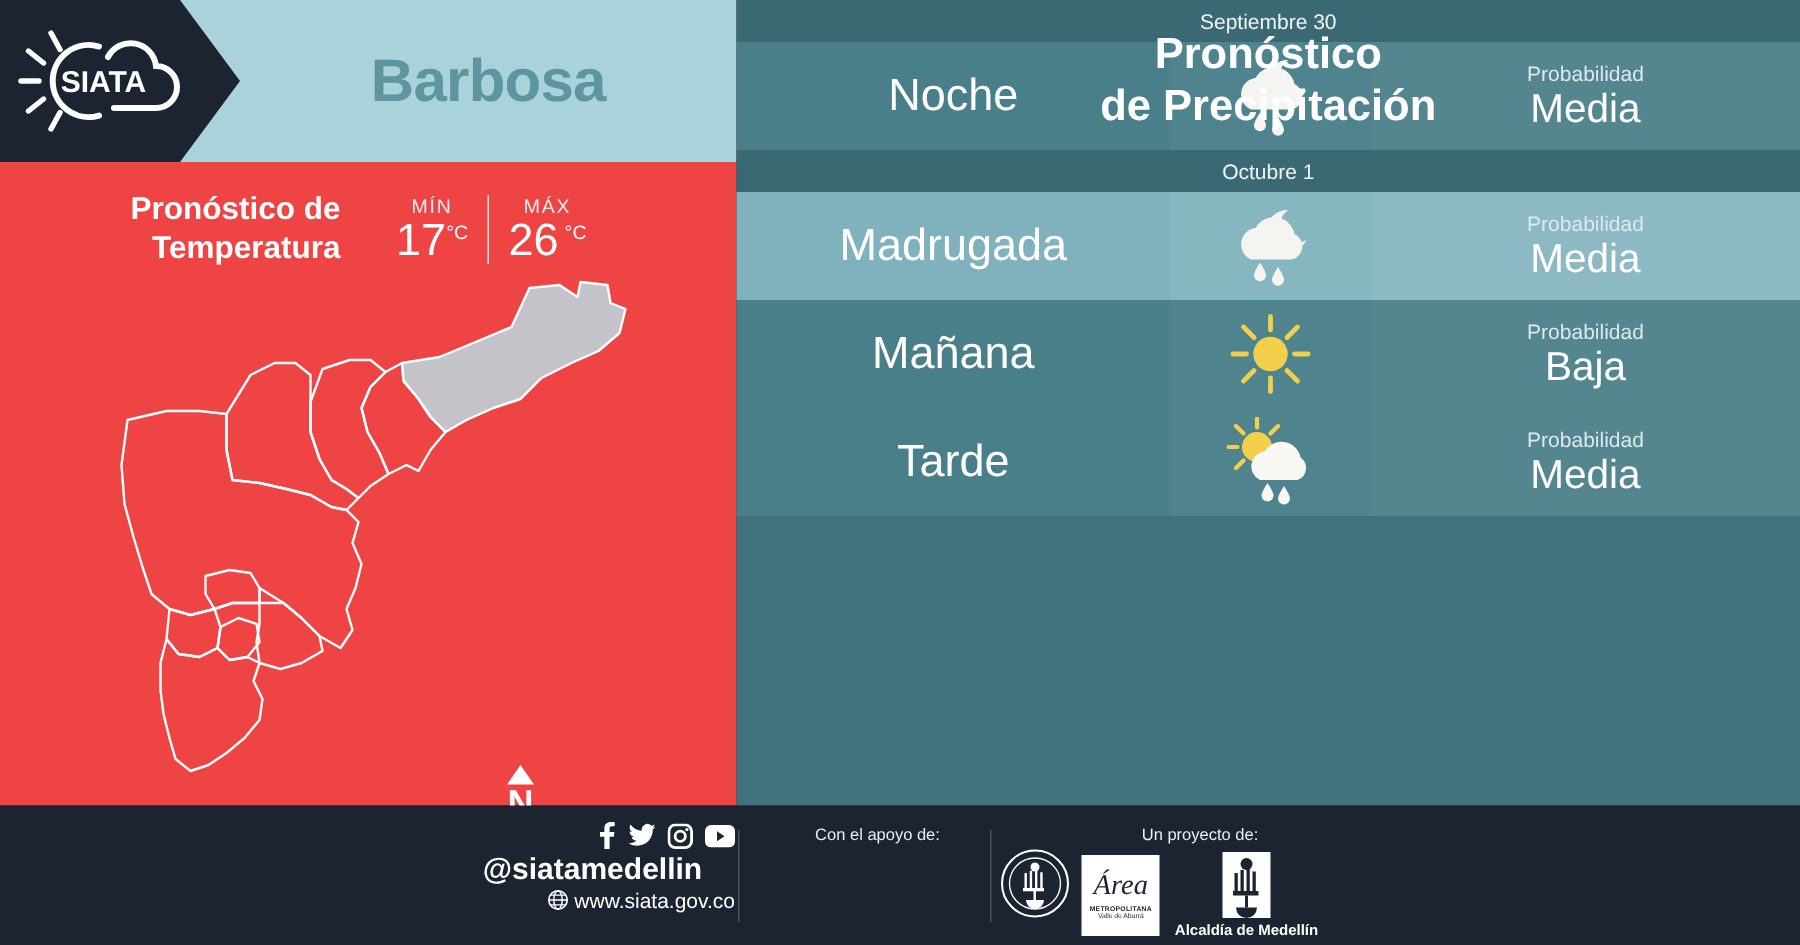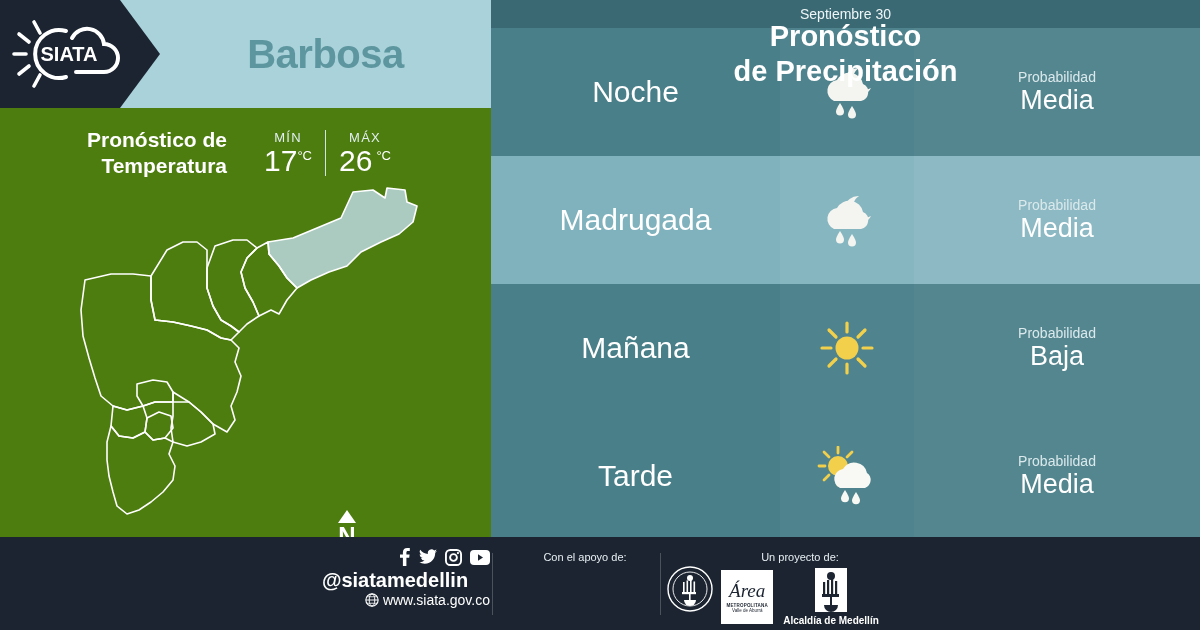--- a/index.html
+++ b/index.html
@@ -6,21 +6,21 @@
   html,body { width:1200px; height:630px; overflow:hidden; }
   body {
     font-family:"Liberation Sans", sans-serif;
     background:#1b2430;
   }
   #stage { position:relative; width:1200px; height:630px; }
 
   
   .left-panel {
     position:absolute; left:0; top:0; width:491px; height:537px;
-    background:#4d7c0f;
+    background:#ef4444;
   }
   .left-header {
     position:absolute; left:0; top:0; width:491px; height:108px;
     background:#a9d2da;
   }
   .logo-banner {
     position:absolute; left:0; top:0; width:160px; height:108px;
     background:#1b2430;
     clip-path:polygon(0 0, 120px 0, 160px 54px, 120px 108px, 0 108px);
   }
@@ -65,21 +65,21 @@
     display:flex; flex-direction:column; align-items:center; justify-content:center;
   }
   .fc-header .l1, .fc-header .l2 {
     font-size:29px; font-weight:bold; color:#ffffff; line-height:1.22;
   }
   .date-band {
     width:709px; height:28px; background:#3a6974;
     display:flex; align-items:center; justify-content:center;
     font-size:14px; color:#eef5f6;
   }
-  .fc-row { display:flex; width:709px; height:128px; }
+  .fc-row { display:flex; width:709px; height:72px; }
   .fc-row.dark   { background:#497f89; }
   .fc-row.light  { background:#7fb2bd; }
   .fc-row .c-period {
     width:289px; display:flex; align-items:center; justify-content:center;
     font-size:30px; color:#ffffff;
   }
   .fc-row .c-icon {
     width:134px; display:flex; align-items:center; justify-content:center;
   }
   .fc-row .c-prob {
@@ -222,20 +222,21 @@
           <path d="M24 40 c0 0 -4 6 -4 8.5 a4 4 0 0 0 8 0 C28 46 24 40 24 40 z" fill="#f4f4f0"></path>
           <path d="M36 43 c0 0 -4 6 -4 8.5 a4 4 0 0 0 8 0 C40 49 36 43 36 43 z" fill="#f4f4f0"></path>
         </svg>
       </div>
       <div class="c-prob">
         <div class="prob-lbl">Probabilidad</div>
         <div class="prob-val">Media</div>
       </div>
     </div>
 
+    <div class="date-band">Octubre 1</div>
 
     <div class="fc-row light">
       <div class="c-period">Madrugada</div>
       <div class="c-icon">
         <svg width="62" height="58" viewBox="0 0 62 58">
           <path d="M43 5 a14 14 0 1 0 12 20 a11 11 0 1 1 -12 -20 z" fill="#f4f4f0"></path>
           <path d="M18 38 a11 11 0 0 1 3 -21 a14 14 0 0 1 26 4 a9 9 0 0 1 -2 17 z" fill="#f4f4f0"></path>
           <path d="M24 40 c0 0 -4 6 -4 8.5 a4 4 0 0 0 8 0 C28 46 24 40 24 40 z" fill="#f4f4f0"></path>
           <path d="M36 43 c0 0 -4 6 -4 8.5 a4 4 0 0 0 8 0 C40 49 36 43 36 43 z" fill="#f4f4f0"></path>
         </svg>

